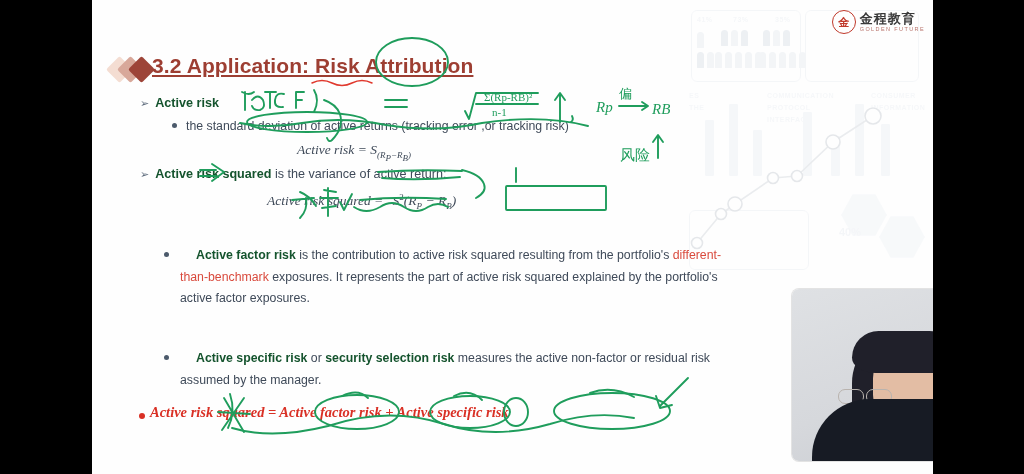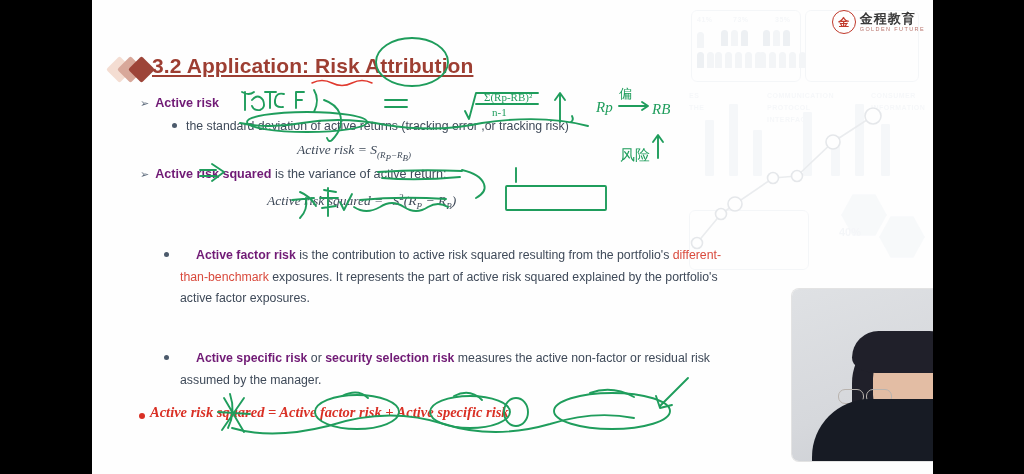--- a/index.html
+++ b/index.html
@@ -21,21 +21,21 @@
   .hexa{position:absolute;width:46px;height:46px;background:#f2f5f8;
         clip-path:polygon(25% 5%,75% 5%,100% 50%,75% 95%,25% 95%,0% 50%);}
 
   
   .title{position:absolute;left:60px;top:54px;font-size:21px;font-weight:bold;color:#9d3e32;letter-spacing:.1px;text-decoration:underline;}
   .diamonds{position:absolute;left:18px;top:58px;width:48px;height:24px;}
   .dia{position:absolute;width:19px;height:19px;transform:rotate(45deg);border-radius:2px;}
 
   .lvl1{position:absolute;font-size:12.6px;color:#3f4a59;line-height:21px;}
   .lvl1 .arw{color:#5d6b7c;font-size:11px;margin-right:6px;}
-  .b{font-weight:bold;color:#701a75;}
+  .b{font-weight:bold;color:#14532d;}
   .red{color:#d94a3d;}
   .bullet{position:absolute;font-size:12.3px;color:#3f4a59;line-height:21.5px;}
   .dot{position:absolute;left:0;top:7px;width:5px;height:5px;border-radius:50%;background:#4c5a6b;}
   .eq{position:absolute;font-family:"Liberation Serif",serif;font-style:italic;font-size:13.5px;color:#3f4a59;}
   .eq sub{font-style:italic;font-size:9px;}
   .eq sup{font-style:normal;font-size:9px;}
   .final{position:absolute;font-family:"Liberation Serif",serif;font-style:italic;font-weight:bold;
          font-size:14.5px;color:#d93025;white-space:nowrap;}
   .rdot{position:absolute;width:6px;height:6px;border-radius:50%;background:#d93025;}
   .footer{position:absolute;color:#f0a79d;font-size:9px;letter-spacing:1px;}

